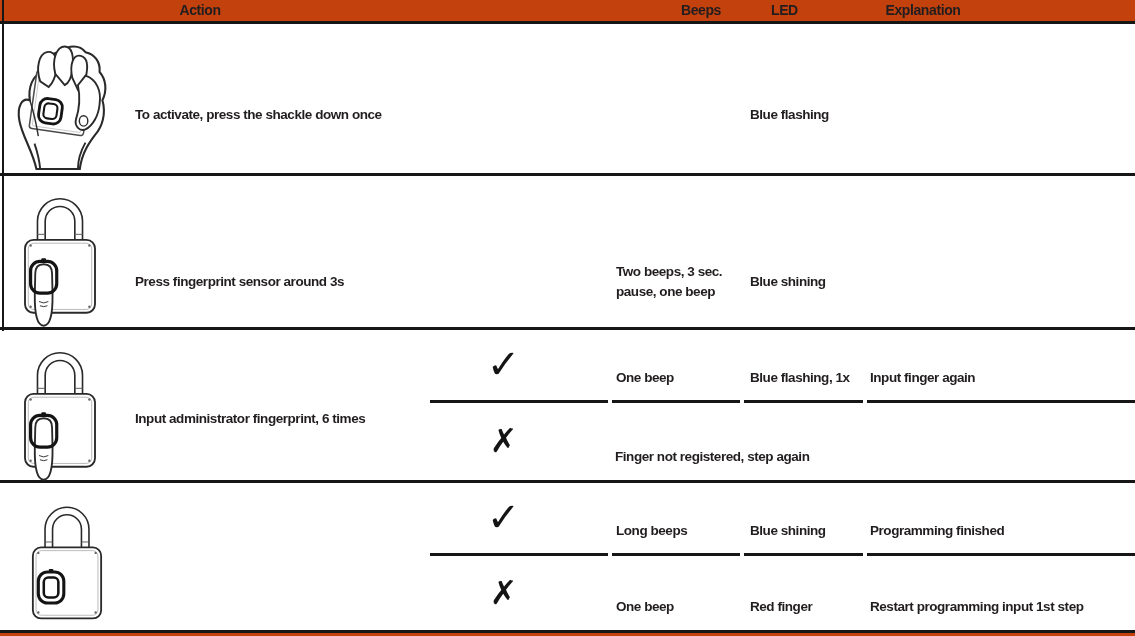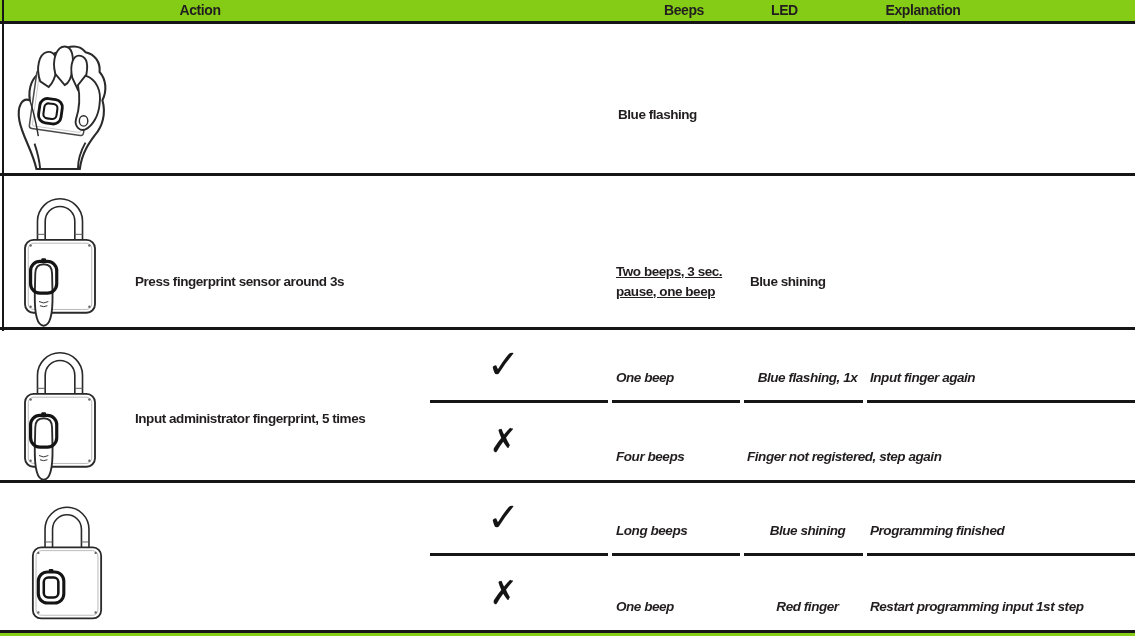--- a/index.html
+++ b/index.html
@@ -1,36 +1,36 @@
 <!DOCTYPE html>
 <html><head>
 <meta charset="utf-8">
 <style>
   html,body{margin:0;padding:0;background:#ffffff;}
   .page{
     position:relative;
     width:1135px;height:636px;
-    background:#84cc16;
+    background:#c2410c;
     font-family:"Liberation Sans","DejaVu Sans",sans-serif;
     color:#221e1f;
     overflow:hidden;
   }
   
   .thead{
     position:relative;
     height:21px;
     border-bottom:3px solid #161616;
   }
   .thead .h{
     position:absolute;top:2px;
     font-size:14px;font-weight:700;letter-spacing:-0.4px;
     white-space:nowrap;
   }
   .h-action{left:140px;width:120px;text-align:center;}
-  .h-beeps{left:618px;width:132px;text-align:center;}
+  .h-beeps{left:635px;width:132px;text-align:center;}
   .h-led{left:745px;margin-left:26px;}
   .h-expl{left:823px;width:200px;text-align:center;}
   
   .left-edge{
     position:absolute;left:2px;top:0;width:2px;height:331px;
     background:#161616;z-index:5;
   }
   
   .row{
     position:relative;
@@ -43,39 +43,39 @@
   .row2{height:151px;}
   .row3{height:150px;}
   .row4{height:147px;}
   .cell{position:relative;display:flex;align-items:center;}
   .txt{
     font-size:13.5px;font-weight:700;letter-spacing:-0.45px;
     line-height:1.5;
   }
   .c-action{padding-left:10px;}
   .c-beeps{padding-left:6px;}
-  .c-beeps .txt{white-space:pre-line;max-width:122px;text-decoration:underline;}
+  .c-beeps .txt{white-space:pre-line;max-width:122px;}
   .c-led{padding-left:8px;}
   .c-expl{padding-left:5px;}
   
   .row1 .cell{padding-top:33px;}
   .row2 .cell{padding-top:61px;}
   .row3 .c-action{padding-top:29px;}
   .row1 .c-img,.row2 .c-img,.row3 .c-img,.row4 .c-img{padding-top:0;}
   .c-img{display:block;}
   .c-img svg{position:absolute;}
   
   .subwrap{grid-column:3/7;display:flex;flex-direction:column;}
   .sub{display:grid;grid-template-columns:145px 132px 123px 270px;}
   .subA{height:71px;}
   .subB{flex:1;}
   .s-check{display:flex;align-items:center;justify-content:center;padding-right:68px;}
-  .s-beeps,.s-led,.s-expl{display:flex;align-items:flex-end;padding-bottom:13px;font-style:italic;}
+  .s-beeps,.s-led,.s-expl{display:flex;align-items:flex-end;padding-bottom:13px;}
   .s-beeps{padding-left:6px;}
-  .s-led{padding-left:8px;justify-content:center;}
+  .s-led{padding-left:8px;}
   .s-expl{padding-left:5px;margin-top:8px;}
   .s-led .txt,.s-expl .txt,.s-beeps .txt{white-space:nowrap;}
   .mark{font-family:"DejaVu Sans",sans-serif;color:#141414;}
   .mark-check{font-size:40px;font-weight:400;transform:translateY(-2px);}
   .mark-cross{font-size:33px;font-weight:700;}
   
   .subdiv{position:absolute;top:70px;left:0;right:0;height:2.5px;z-index:2;}
   .subdiv i{position:absolute;top:0;height:2.5px;background:#161616;}
   .seg1{left:430px;width:178px;}
   .seg2{left:612px;width:128px;}
@@ -111,20 +111,23 @@
           <path d="M50,38 C46,22 52,9 60,9 C68,9 70,20 68,34 C67,42 64,48 60,50 Z"></path>
           <path d="M68,42 C65,28 69,17 77,19 C85,21 85,31 82,43 C80,49 77,53 74,55 Z"></path>
           <path d="M82,40 C94,44 99,56 97,70 C96,82 90,93 82,97 C76,99 70,94 72,86 C76,74 76,60 74,50 Z"></path>
         </g>
         <ellipse cx="80" cy="88" rx="4.5" ry="5.5" fill="#ffffff" stroke="#2a2a2a" stroke-width="1.5"></ellipse>
         <path d="M23,66 C27,78 30,92 32,104" fill="none" stroke="#2a2a2a" stroke-width="1.5"></path>
         <path d="M34,139 C33,128 30,118 28,112" fill="none" stroke="#2a2a2a" stroke-width="2"></path>
         <path d="M74,139 C74,128 78,118 82,111" fill="none" stroke="#2a2a2a" stroke-width="2"></path>
       </svg>
     </div>
+    <div class="cell c-action">
+        <span class="txt">To activate, press the shackle down once</span>
+      </div>
     <div class="cell c-check"></div>
     <div class="cell c-beeps">
         <span class="txt"></span>
       </div>
     <div class="cell c-led">
         <span class="txt">Blue flashing</span>
       </div>
     <div class="cell c-expl">
         <span class="txt"></span>
       </div>
@@ -180,43 +183,40 @@
         <circle cx="13.5" cy="135.5" r="1.3" fill="#666666"></circle>
           <circle cx="76.5" cy="135.5" r="1.3" fill="#666666"></circle>
         <path d="M18.5,100 Q18.5,90 27.5,90 Q36.5,90 36.5,100 L37,122 Q37.5,156 27.5,156 Q17.5,156 18,122 Z" fill="#ffffff" stroke="#2a2a2a" stroke-width="2"></path>
         <path d="M22.5,130 Q27.5,133 32.5,130" fill="none" stroke="#2a2a2a" stroke-width="1"></path>
         <path d="M23.5,134.5 Q27.5,136.5 31.5,134.5" fill="none" stroke="#2a2a2a" stroke-width="1"></path>
         <rect x="25" y="83.6" width="5" height="3.4" rx="1" fill="#141414"></rect>
         <rect x="13.5" y="87" width="28" height="34" rx="10" fill="none" stroke="#141414" stroke-width="3.4"></rect>
       </svg>
     </div>
     <div class="cell c-action">
-        <span class="txt">Input administrator fingerprint, 5 times</span>
+        <span class="txt">Input administrator fingerprint, 6 times</span>
       </div>
     <div class="subwrap">
       <div class="sub subA">
         <div class="s-check">
             <span class="mark mark-check">✓</span>
           </div>
         <div class="s-beeps">
             <span class="txt">One beep</span>
           </div>
         <div class="s-led">
             <span class="txt">Blue flashing, 1x</span>
           </div>
         <div class="s-expl">
             <span class="txt">Input finger again</span>
           </div>
       </div>
       <div class="sub subB">
         <div class="s-check">
             <span class="mark mark-cross">✗</span>
-          </div>
-        <div class="s-beeps">
-            <span class="txt">Four beeps</span>
           </div>
         <div class="s-expl">
             <span class="txt">Finger not registered, step again</span>
           </div>
       </div>
     </div>
     <div class="subdiv">
       <i class="seg1"></i>
         <i class="seg2"></i>
         <i class="seg3"></i>

